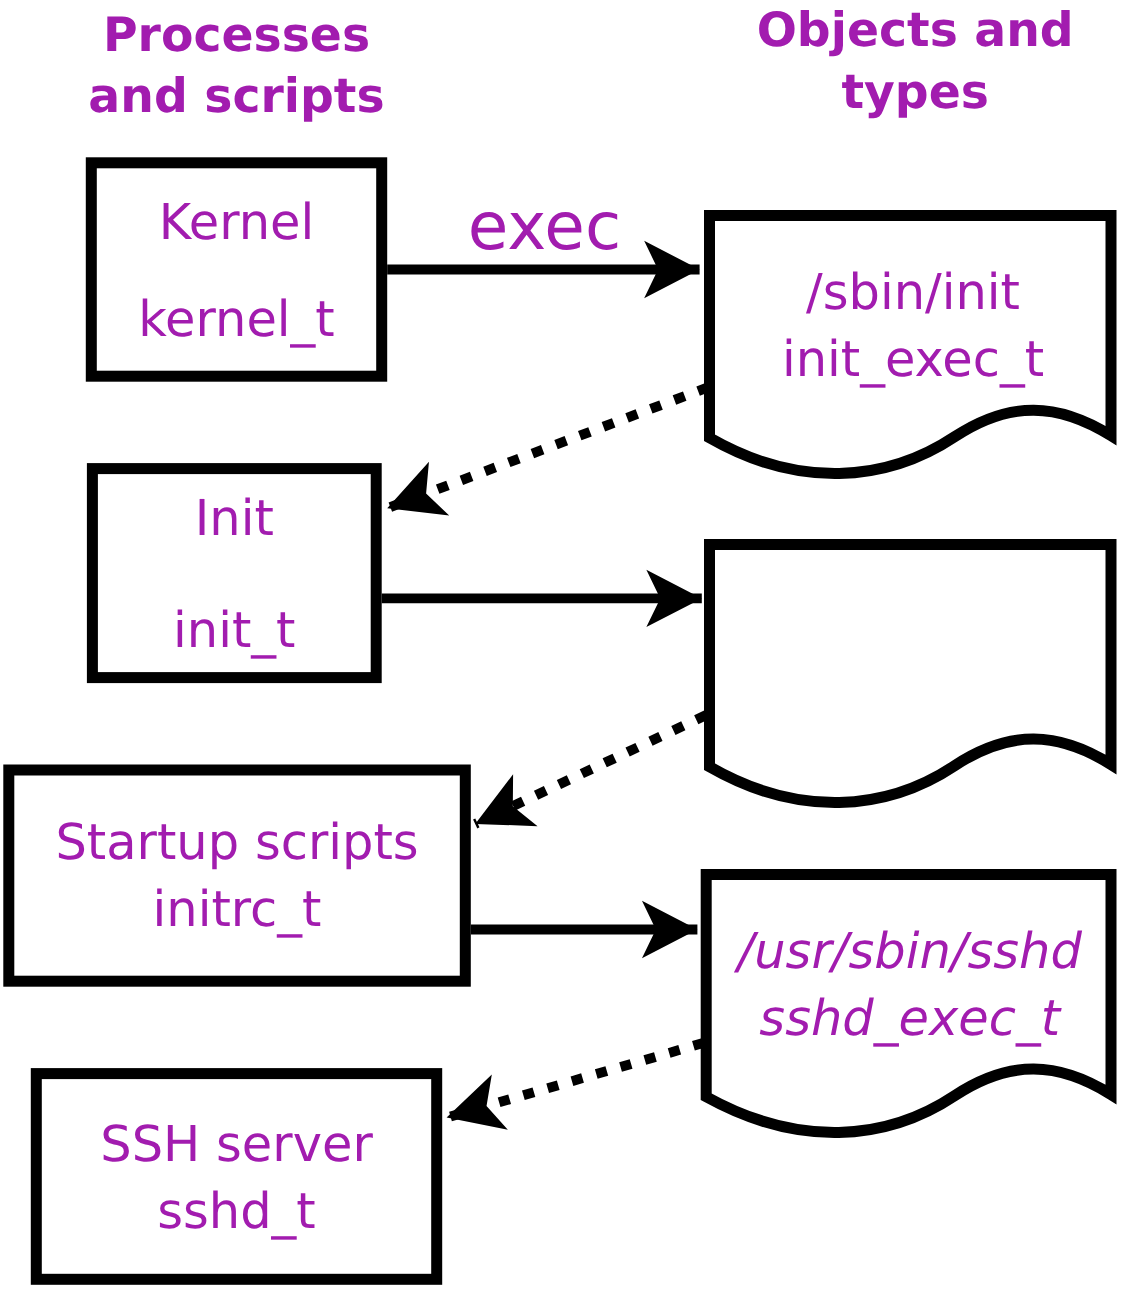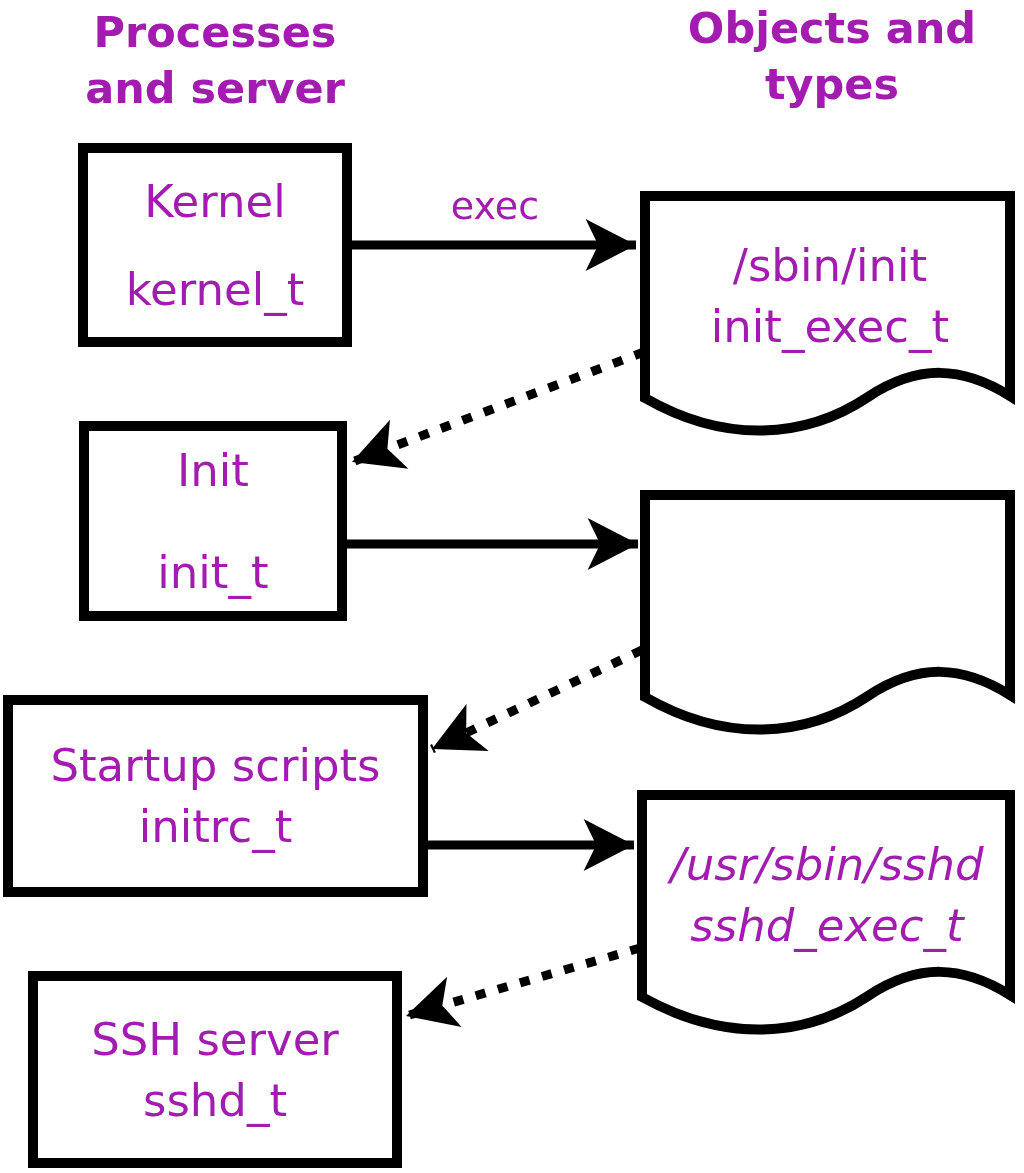--- a/index.html
+++ b/index.html
@@ -49,21 +49,21 @@
     flex-direction: column;
     justify-content: center;
     align-items: center;
     font-size: 45px;
     line-height: 61px;
     text-align: center;
     white-space: nowrap;
   }
   .elabel {
     position: absolute;
-    font-size: 38px;
+    font-size: 60px;
     line-height: 56px;
     text-align: center;
     white-space: nowrap;
   }
 </style>
 </head>
 <body>
 
 <div id="canvas">
 
@@ -82,21 +82,21 @@
     <line x1="345" y1="544" x2="638" y2="544" stroke="#000000" stroke-width="9" marker-end="url(#ah)"></line>
     <line x1="425" y1="845" x2="634" y2="845" stroke="#000000" stroke-width="9" marker-end="url(#ah)"></line>
 
     <line x1="644" y1="352" x2="352" y2="462" stroke="#000000" stroke-width="9" stroke-dasharray="10 13" marker-end="url(#ah)"></line>
     <line x1="642" y1="650" x2="432" y2="749" stroke="#000000" stroke-width="9" stroke-dasharray="10 13" marker-end="url(#ah)"></line>
     <line x1="640" y1="948" x2="406" y2="1016" stroke="#000000" stroke-width="9" stroke-dasharray="10 13" marker-end="url(#ah)"></line>
   </svg>
 
   <div class="hdr" style="left:0px; top:4px; width:430px;">
     <div>Processes</div>
-    <div>and server</div>
+    <div>and scripts</div>
   </div>
   <div class="hdr" style="left:637px; top:0px; width:390px;">
     <div>Objects and</div>
     <div>types</div>
   </div>
 
   <div class="elabel" style="left:420px; top:178px; width:150px;">exec</div>
 
   <div class="pbox" style="left:78px; top:143px; width:274px; height:204px;gap:27px;">
     <div>Kernel</div>

